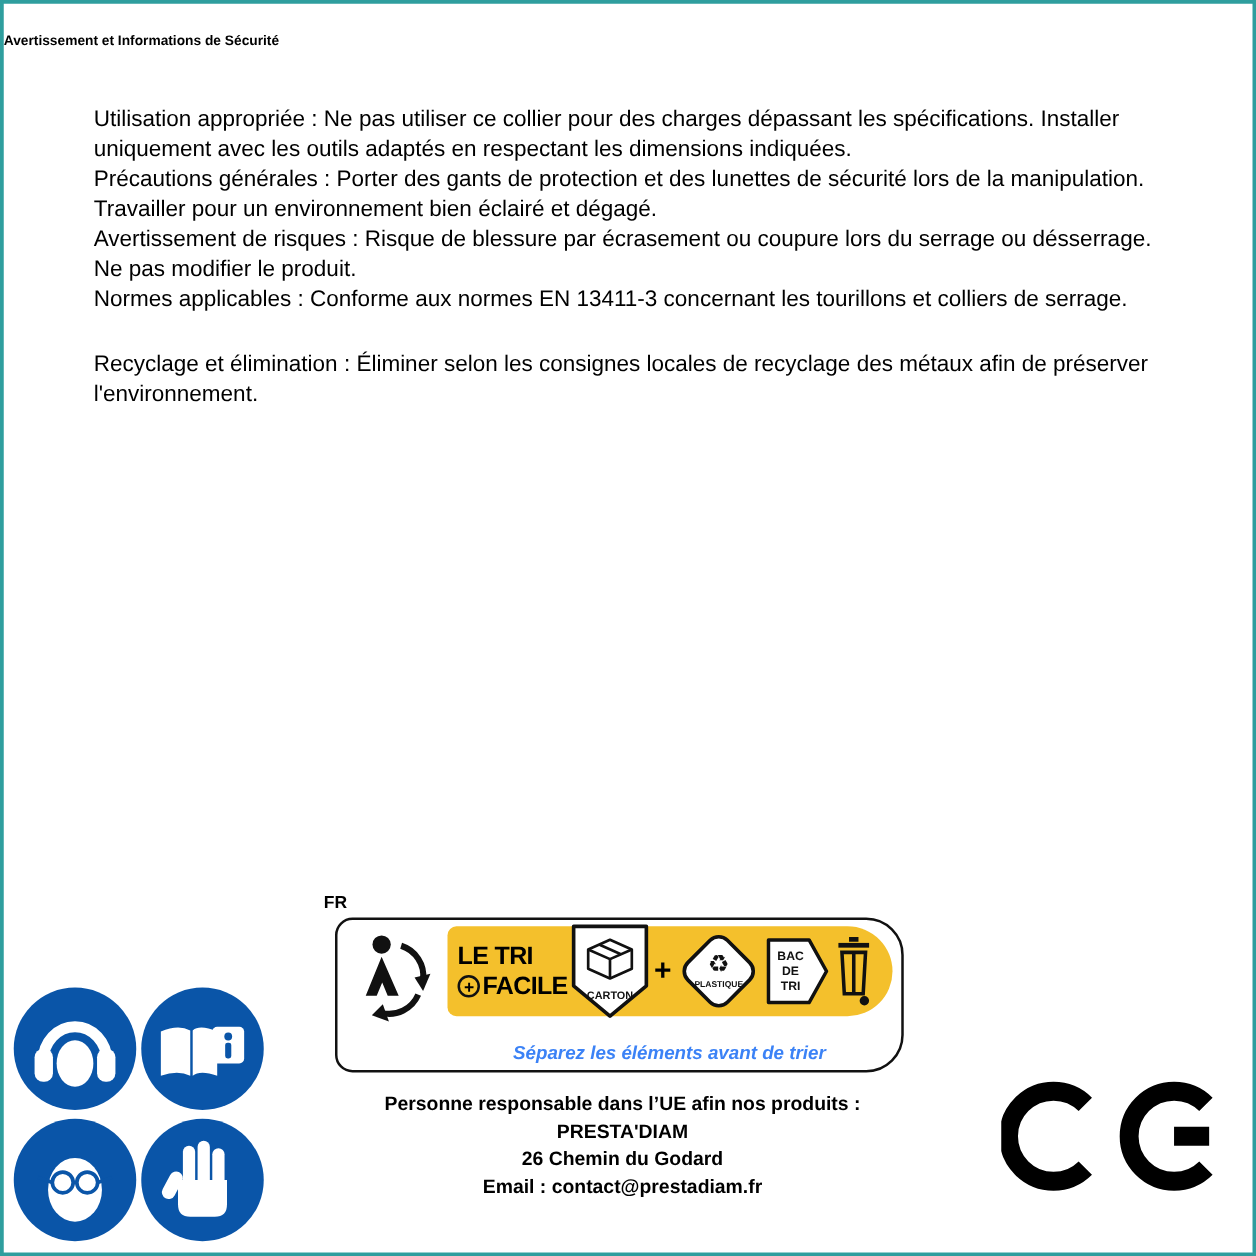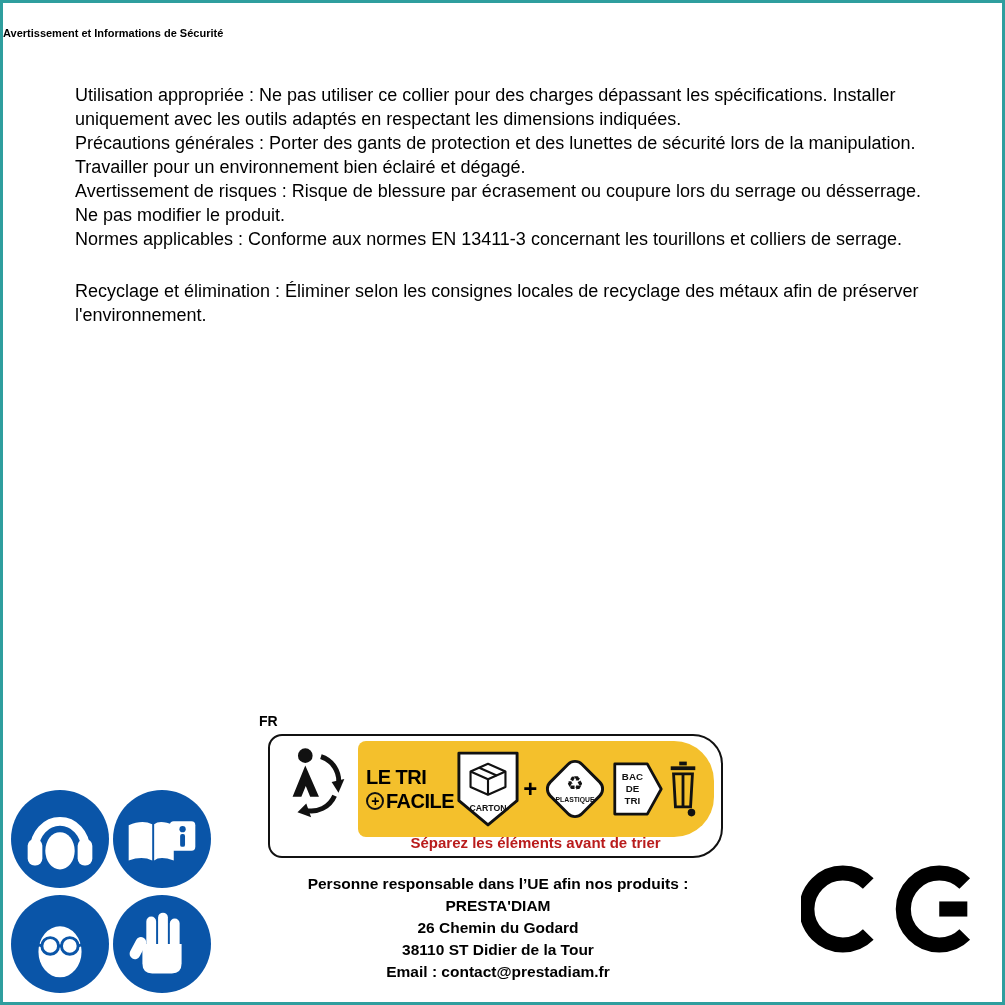--- a/index.html
+++ b/index.html
@@ -19,32 +19,32 @@
     grid-template-columns:98px 98px;gap:7px 4px;}
   .picto{width:98px;height:98px;border-radius:50%;background:var(--mandatory_blue,#0a55a8);
     display:flex;align-items:center;justify-content:center;}
   .picto svg{width:98px;height:98px;display:block;}
 
   
   .fr-label{position:absolute;left:256px;top:710px;font-size:14px;font-weight:bold;}
   .banner{position:absolute;left:265px;top:731px;width:455px;height:124px;
     border:2.5px solid #111;border-radius:14px 30px 30px 14px;background:#fff;box-sizing:border-box;}
   .triman{position:absolute;left:5px;top:5px;width:84px;height:82px;}
-  .yellow{position:absolute;left:88px;top:5px;width:356px;height:96px;
+  .yellow{position:absolute;left:88px;top:5px;width:356px;height:72px;
     background:var(--info_tri_yellow,#f4c02c);border-radius:8px 40px 40px 8px;
     display:flex;align-items:center;padding:0 2px 0 8px;gap:2px;box-sizing:border-box;}
   .letri{display:flex;flex-direction:column;font-weight:bold;font-size:20px;
     line-height:1;letter-spacing:-0.5px;min-width:88px;}
   .letri .l2{display:flex;align-items:center;gap:2px;margin-top:4px;}
   .plusc{width:18px;height:18px;border:2.5px solid #111;border-radius:50%;
     display:inline-flex;align-items:center;justify-content:center;font-size:14px;box-sizing:border-box;}
   .tagsvg{display:block;}
   .plus{font-size:24px;font-weight:bold;margin:0 1px;}
   .note{position:absolute;left:88px;right:8px;bottom:5px;text-align:center;
-    font-weight:bold;font-size:15px;color:#b91c1c;}
+    font-style:italic;font-weight:bold;font-size:15px;color:#3b82f6;}
 
   
   .address{position:absolute;left:250px;top:870px;width:490px;text-align:center;
     font-weight:bold;font-size:15.5px;line-height:22px;}
 
   
   .ce{position:absolute;left:798px;top:856px;width:180px;height:100px;}
 
   svg text{font-family:"Liberation Sans",sans-serif;}
 </style>
@@ -163,21 +163,20 @@
       </svg>
     </div>
 
     <div class="note">Séparez les éléments avant de trier</div>
   </div>
 
   <div class="address">
     <div>Personne responsable dans l’UE afin nos produits :</div>
     <div>PRESTA'DIAM</div>
     <div>26 Chemin du Godard</div>
-    <div>38110 ST Didier de la Tour</div>
     <div>Email : contact@prestadiam.fr</div>
   </div>
 
   <svg class="ce" viewBox="0 0 250 120">
     <path d="M93.4 24.6 A50 50 0 1 0 93.4 95.4" stroke="#000" stroke-width="21" fill="none"></path>
     <path d="M227.4 24.6 A50 50 0 1 0 227.4 95.4" stroke="#000" stroke-width="21" fill="none"></path>
     <path d="M192 60 H231" stroke="#000" stroke-width="21" fill="none"></path>
   </svg>
 
 </div>

